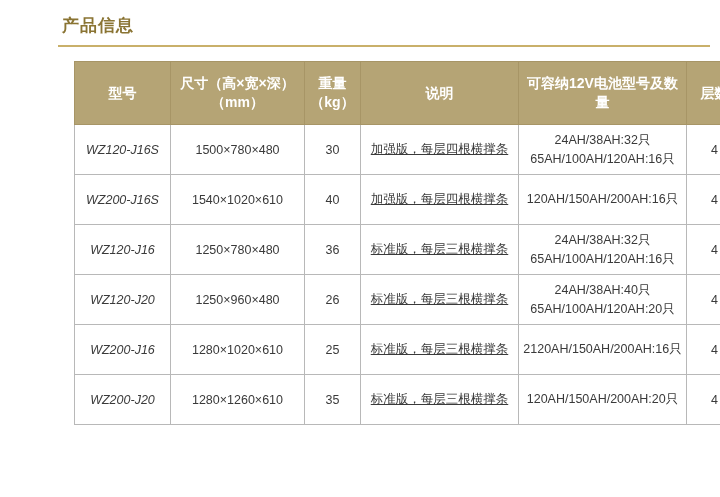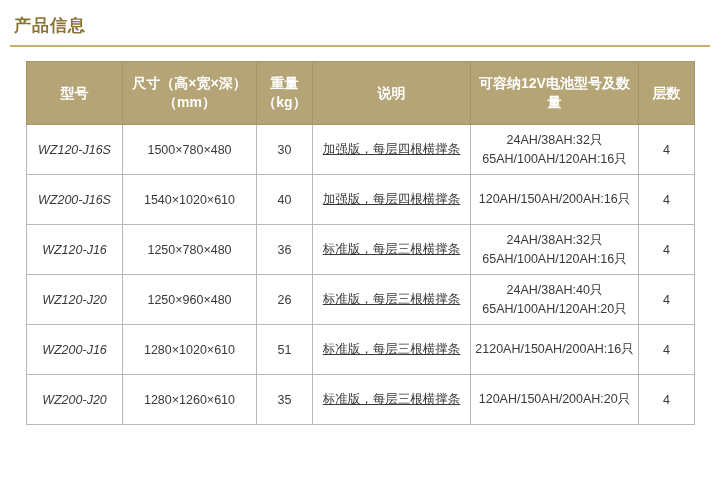--- a/index.html
+++ b/index.html
@@ -12,20 +12,21 @@
     background: #ffffff;
     font-family: "Liberation Sans", sans-serif;
     color: #333333;
     overflow: hidden;
   }
   .page {
     position: relative;
     width: 720px;
     height: 413px;
     box-sizing: border-box;
+    padding-left: 48px;
   }
   .section-title {
     font-size: 17px;
     font-weight: bold;
     color: #8a7433;
     padding: 14px 0 8px 14px;
     letter-spacing: 1px;
   }
   .title-rule {
     height: 2px;
@@ -153,21 +154,21 @@
           <td class="desc">标准版，每层三根横撑条</td>
           <td class="battery">
             <span class="line">24AH/38AH:40只</span>
             <span class="line">65AH/100AH/120AH:20只</span>
           </td>
           <td>4</td>
         </tr>
         <tr>
           <td class="model">WZ200-J16</td>
           <td class="size">1280×1020×610</td>
-          <td>51</td>
+          <td>25</td>
           <td class="desc">标准版，每层三根横撑条</td>
           <td class="battery">
             <span class="line">2120AH/150AH/200AH:16只</span>
           </td>
           <td>4</td>
         </tr>
         <tr>
           <td class="model">WZ200-J20</td>
           <td class="size">1280×1260×610</td>
           <td>35</td>

